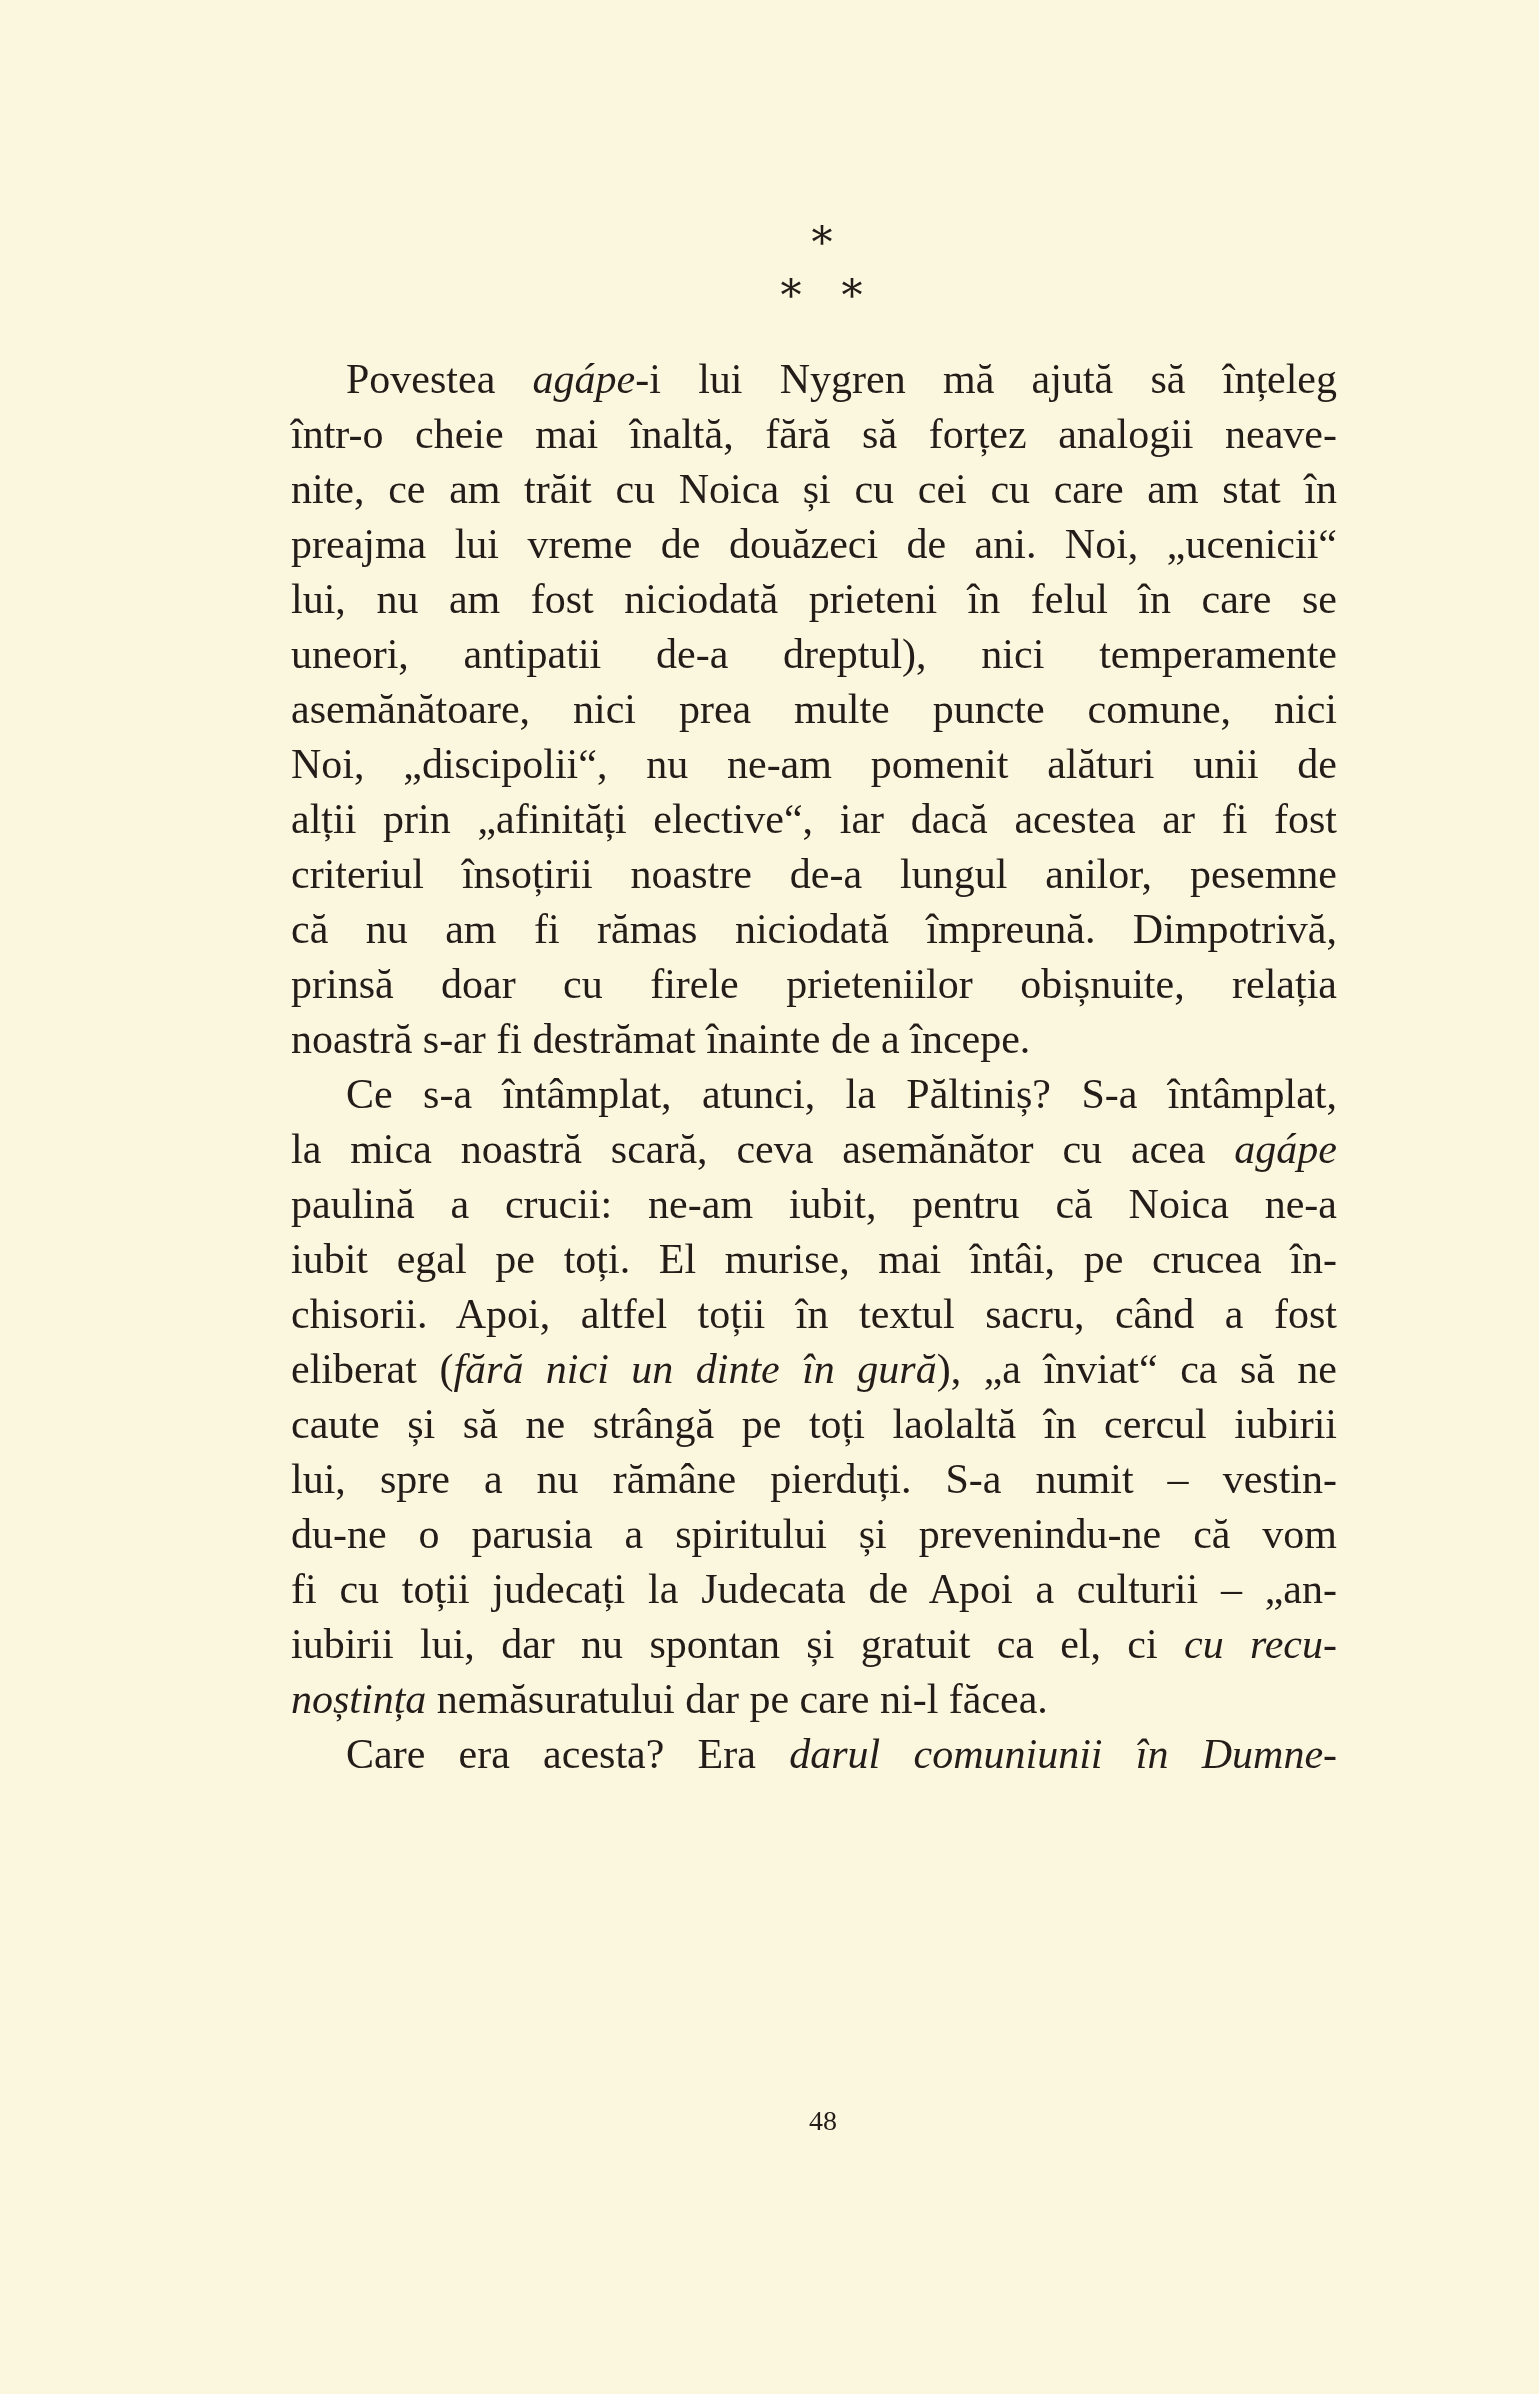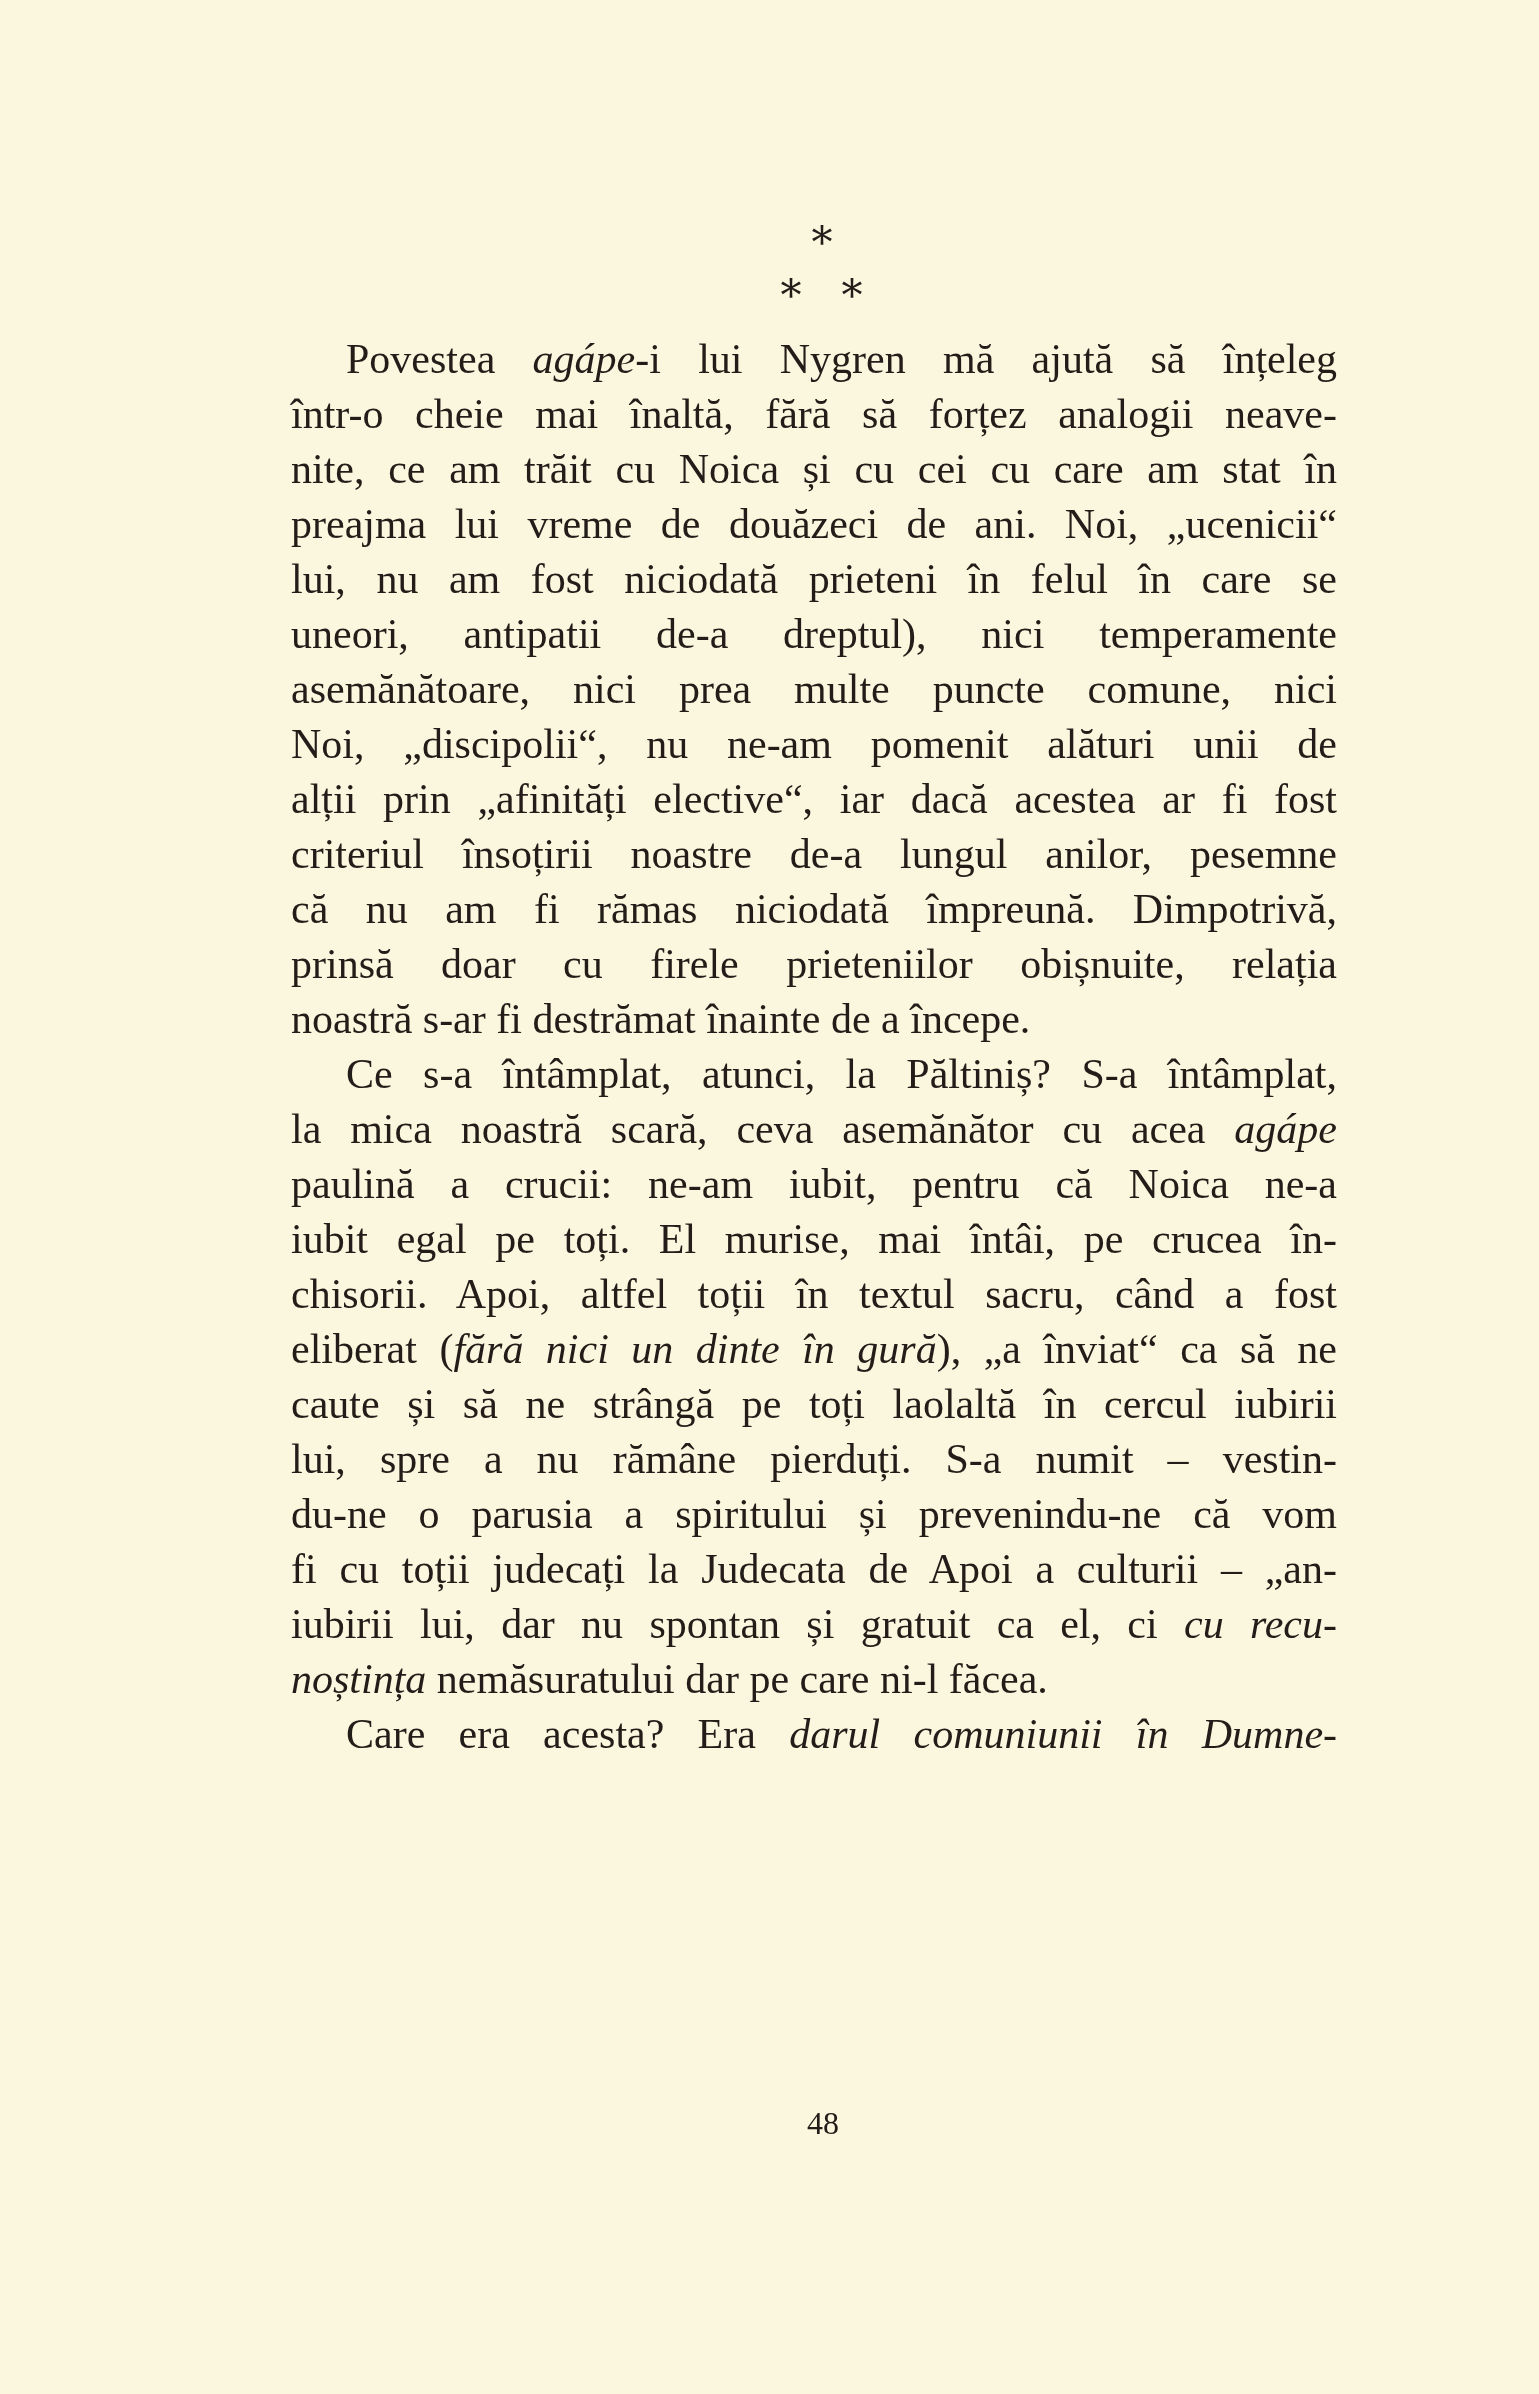--- a/index.html
+++ b/index.html
@@ -17,42 +17,42 @@
     font-family: "DejaVu Serif", "Liberation Serif", serif;
     font-size: 42px;
     line-height: 1;
   }
   .star-top    { left: 822px; top: 243px; }
   .star-left   { left: 791px; top: 296px; }
   .star-right  { left: 852px; top: 296px; }
   .text-block {
     position: absolute;
     left: 291px;
-    top: 332px;
+    top: 352px;
     width: 1046px;
     font-size: 42px;
     line-height: 55px;
   }
   .paragraph { margin: 0; }
   .paragraph .line:first-child { text-indent: 55px; }
   .line {
     text-align: justify;
     text-align-last: justify;
   }
   .line.lastline {
     text-align: left;
     text-align-last: left;
   }
   .line em { font-style: italic; text-align: right; }
   .page-number {
     position: absolute;
     left: 823px;
     top: 2107px;
     transform: translateX(-50%);
-    font-size: 32px;
+    font-size: 28px;
     line-height: 1;
   }
 </style>
 </head>
 <body>
 
 <div class="page" style="background: rgb(251, 246, 222); color: rgb(34, 29, 24);">
 
   <div class="section-break">
     <span class="star star-top">*</span>

